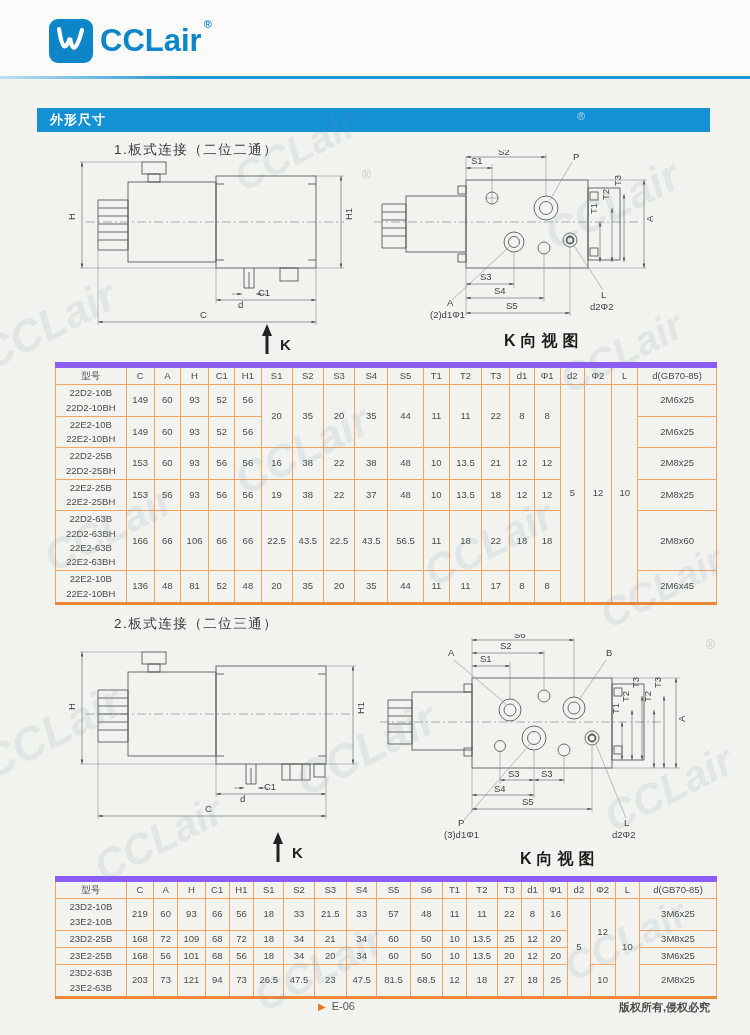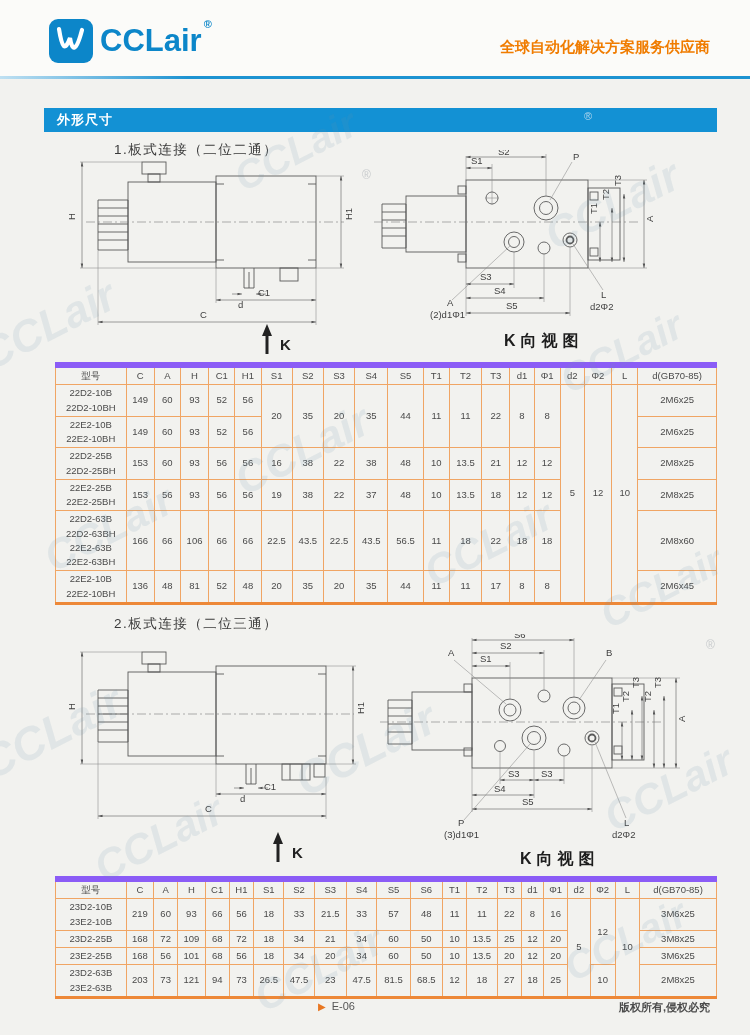--- a/index.html
+++ b/index.html
@@ -6,21 +6,21 @@
   .page{position:relative;width:750px;height:1035px;background:#f2f2ef;overflow:hidden;
         font-family:"Liberation Sans",sans-serif;color:#4a4a4a;text-decoration:underline;}
   .hdr-strip{position:absolute;left:0;top:0;width:750px;height:78px;background:#fbfbf9;}
   .logo{position:absolute;left:48px;top:18px;display:flex;align-items:flex-start;}
   .logo-mark{width:46px;height:46px;}
   .logo-text{font-size:31px;font-weight:bold;color:#0c86c9;letter-spacing:0px;margin-left:6px;line-height:46px;}
   .logo-reg{font-size:11px;color:#0c86c9;font-weight:bold;margin-left:2px;}
   .tagline{position:absolute;right:40px;top:38px;font-size:15px;font-weight:bold;color:#f07c00;}
   .header-rule{position:absolute;left:0;top:76px;width:750px;height:3px;
                background:linear-gradient(to right,#bfe0f2,#1d93d2 25%,#1d93d2);}
-  .banner{position:absolute;left:44px;top:108px;width:673px;height:24px;background:#1391d4;}
+  .banner{position:absolute;left:37px;top:108px;width:673px;height:24px;background:#1391d4;}
   .banner-title{color:#ffffff;font-size:13px;font-weight:bold;line-height:24px;padding-left:13px;letter-spacing:1px;}
   .banner-reg{position:absolute;right:125px;top:2px;color:#cfe4f2;font-size:11px;opacity:.8;}
   .sec-title{position:absolute;font-size:13.5px;color:#3a3a3a;letter-spacing:1.5px;margin-left:26px;}
   #sec1-title{left:88px;top:141px;}
   #sec2-title{left:88px;top:615px;}
   svg.diag{position:absolute;}
   #diag1{left:52px;top:150px;}
   #diag2{left:50px;top:634px;}
   .draw{stroke:#5a5a5a;stroke-width:0.9;fill:none;}
   .draw rect{fill:none;}
@@ -53,21 +53,20 @@
   <div class="hdr-strip"></div>
 
   <div class="logo">
     <svg class="logo-mark" viewBox="0 0 46 46">
       <rect x="1" y="1" width="44" height="44" rx="9" fill="#0c86c9"></rect>
       <path d="M11,11 C14,30 17,34 22,20 C24,33 28,35 34,12" stroke="#ffffff" stroke-width="4.2" fill="none" stroke-linecap="round"></path>
     </svg>
     <span class="logo-text">CCLair</span>
     <span class="logo-reg">®</span>
   </div>
-  <div class="tagline">全球自动化解决方案服务供应商</div>
   <div class="header-rule"></div>
 
   <div class="banner">
     <div class="banner-title">外形尺寸</div>
     <span class="banner-reg">®</span>
   </div>
 
   <div class="sec-title" id="sec1-title">1.板式连接（二位二通）</div>
 
   <svg class="diag" id="diag1" width="665" height="210" viewBox="0 0 665 210">

